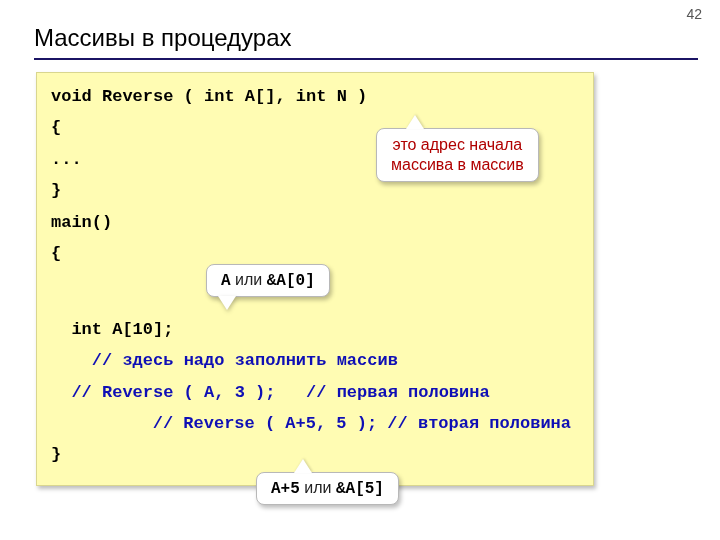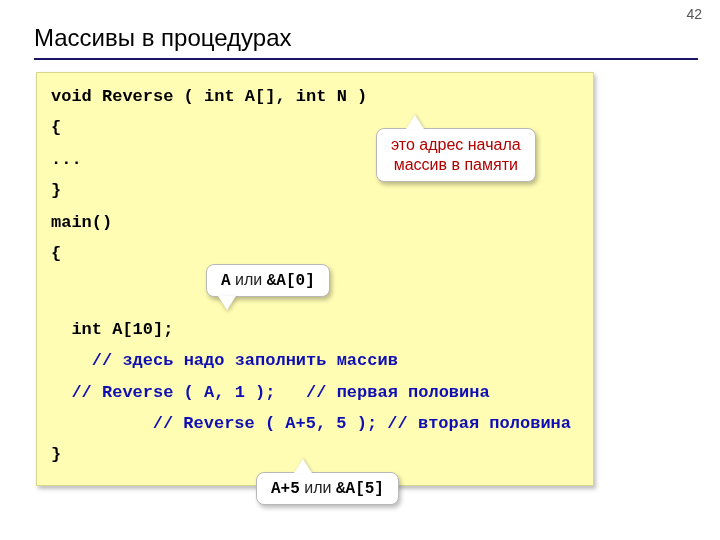--- a/index.html
+++ b/index.html
@@ -90,28 +90,28 @@
 
 <div class="code-block">
   <div style="white-space: pre;">void Reverse ( int A[], int N )</div>
   <div style="white-space: pre;">{</div>
   <div style="white-space: pre;">...</div>
   <div style="white-space: pre;">}</div>
   <div style="white-space: pre;">main()</div>
   <div style="white-space: pre;">{</div>
   <div style="white-space: pre; margin-top: 44px;">  int A[10];</div>
   <div style="white-space: pre;"><span style="white-space:pre">    </span><span class="c1">// здесь надо заполнить массив</span></div>
-  <div style="white-space: pre;"><span style="white-space:pre">  </span><span class="c1">// Reverse ( A, 1 );   // первая половина</span></div>
+  <div style="white-space: pre;"><span style="white-space:pre">  </span><span class="c1">// Reverse ( A, 3 );   // первая половина</span></div>
   <div style="white-space: pre; text-align: right;"><span style="white-space:pre">  </span><span class="c1">// Reverse ( A+5, 5 ); // вторая половина</span></div>
   <div style="white-space: pre;">}</div>
 </div>
 
 <div class="callout red" style="top:128px; left:376px;">
   <div>это адрес начала</div>
-  <div>массив в памяти</div>
+  <div>массива в массив</div>
 </div>
 <div class="tail tail-up" style="top:115px; left:406px;"></div>
 
 <div class="callout" style="top:264px; left:206px;">
   <span class="mono">A</span><span class="narr"> или </span><span class="mono">&amp;A[0]</span>
 </div>
 <div class="tail tail-dn" style="top:296px; left:218px;"></div>
 
 <div class="callout" style="top:472px; left:256px;">
   <span class="mono">A+5</span><span class="narr"> или </span><span class="mono">&amp;A[5]</span>

